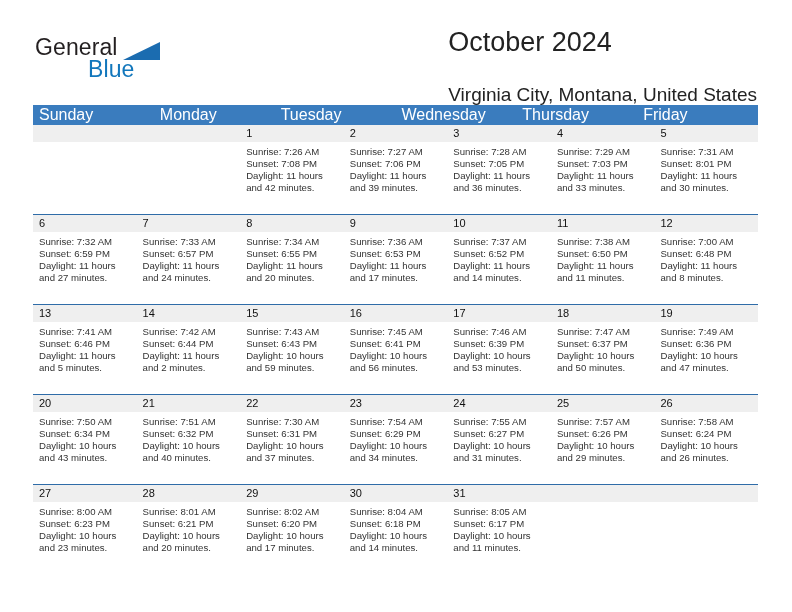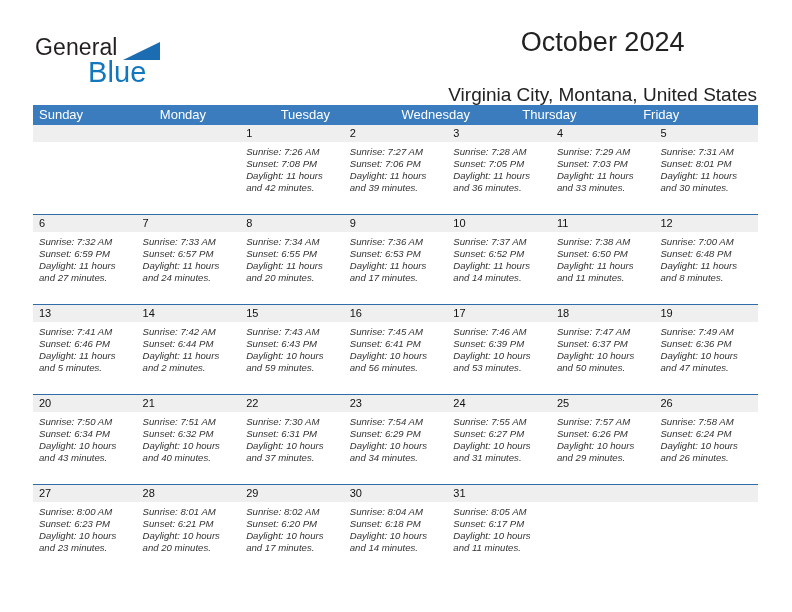--- a/index.html
+++ b/index.html
@@ -45,41 +45,41 @@
     top: 8px;
     font-size: 23px;
     color: #231f20;
     letter-spacing: 0.1px;
     line-height: 1;
   }
   .logo-blue {
     position: absolute;
     left: 53px;
     top: 30px;
-    font-size: 29px;
+    font-size: 23px;
     color: #1277bc;
     letter-spacing: 0.1px;
     line-height: 1;
   }
   .logo-triangle {
     position: absolute;
     left: 88px;
     top: 14px;
     width: 0;
     height: 0;
     border-style: solid;
     border-width: 0 0 18px 37px;
     border-color: transparent transparent #1b6cb0 transparent;
   }
 
   .title-block {
     position: absolute;
     right: 0;
     top: 0;
-    text-align: center;
+    text-align: left;
   }
   .cal-title {
     font-size: 27px;
     color: #222222;
     line-height: 1.1;
     white-space: nowrap;
   }
   .cal-subtitle {
     margin-top: 27px;
     font-size: 19px;
@@ -97,21 +97,21 @@
   }
 
   .weekday-header {
     display: flex;
     background: #3a7cbe;
     height: 20px;
   }
   .weekday-cell {
     flex: 1 1 0;
     color: #ffffff;
-    font-size: 13px;
+    font-size: 16px;
     line-height: 20px;
     padding-left: 6px;
     box-sizing: border-box;
     white-space: nowrap;
     overflow: hidden;
   }
 
   .week-row {
     border-top: 1.5px solid #2f6ca8;
     background: #ffffff;
@@ -133,21 +133,20 @@
     box-sizing: border-box;
     color: #111111;
     white-space: nowrap;
     overflow: hidden;
   }
 
   .detail-strip {
     display: flex;
     height: 72px;
     background: #ffffff;
-    font-style: italic;
   }
   .detail-cell {
     flex: 1 1 0;
     padding: 4px 6px 0 6px;
     box-sizing: border-box;
     font-size: 9.6px;
     line-height: 12.1px;
     color: #333333;
     overflow: hidden;
   }

